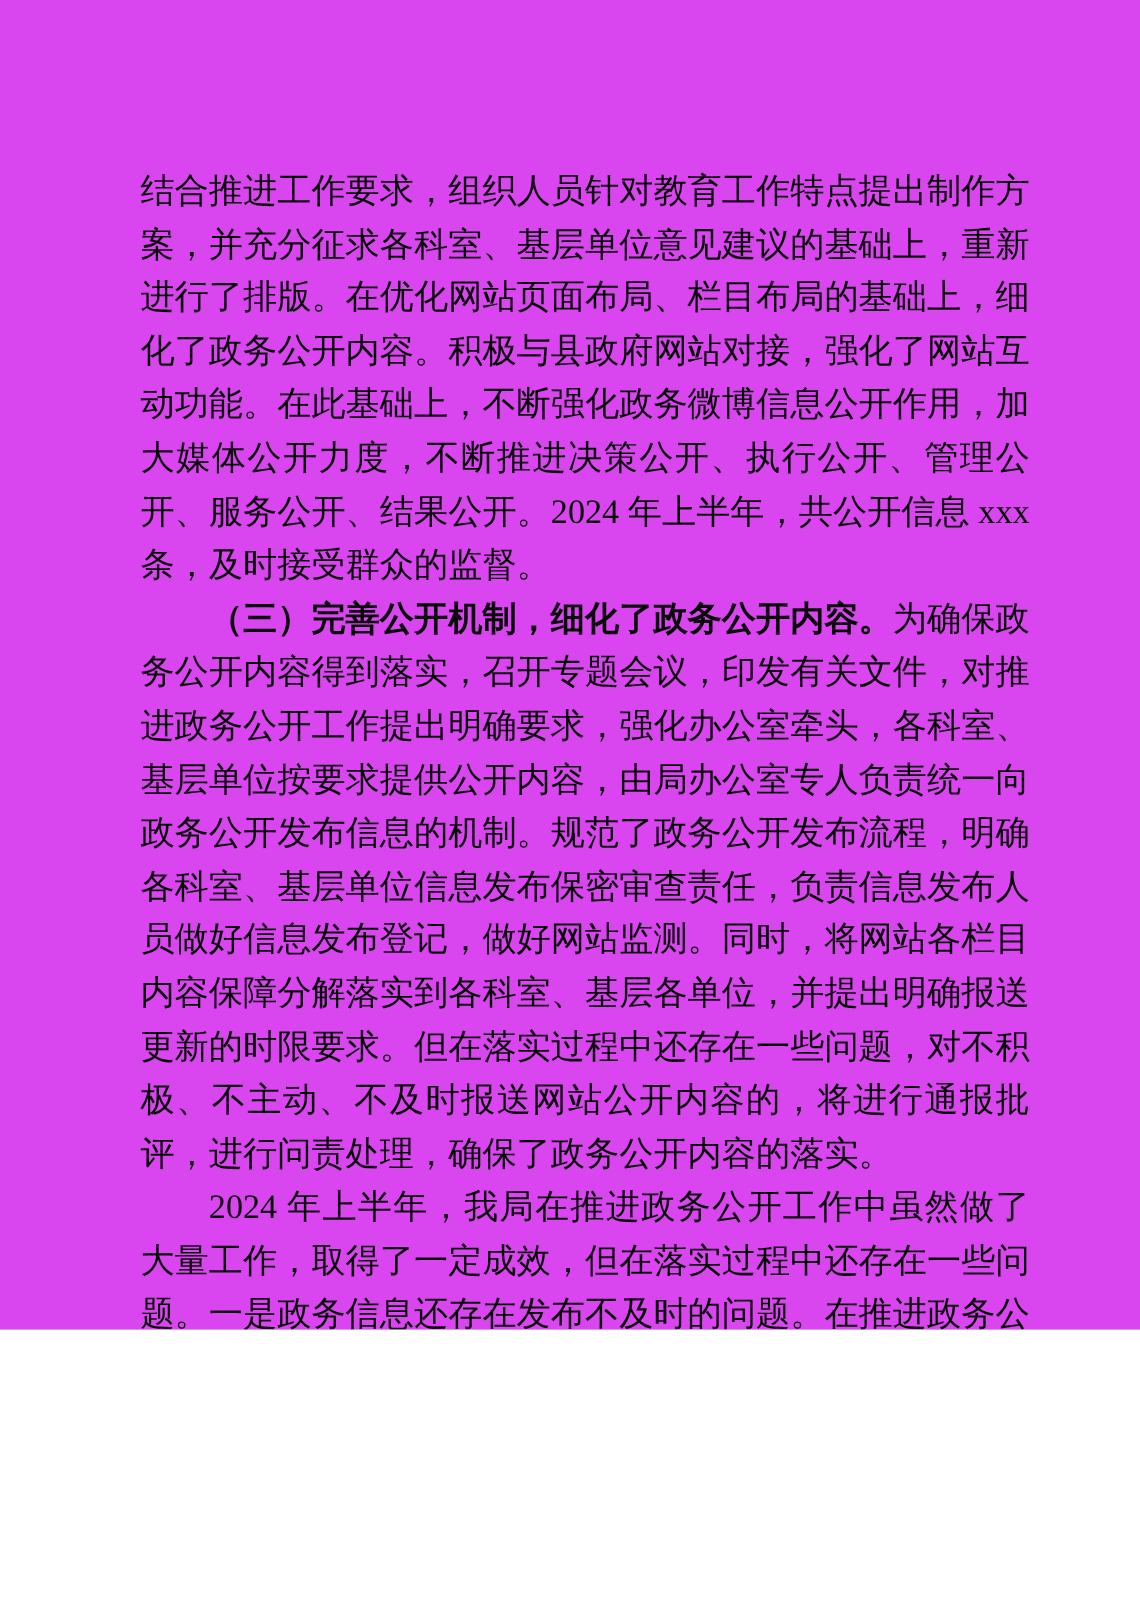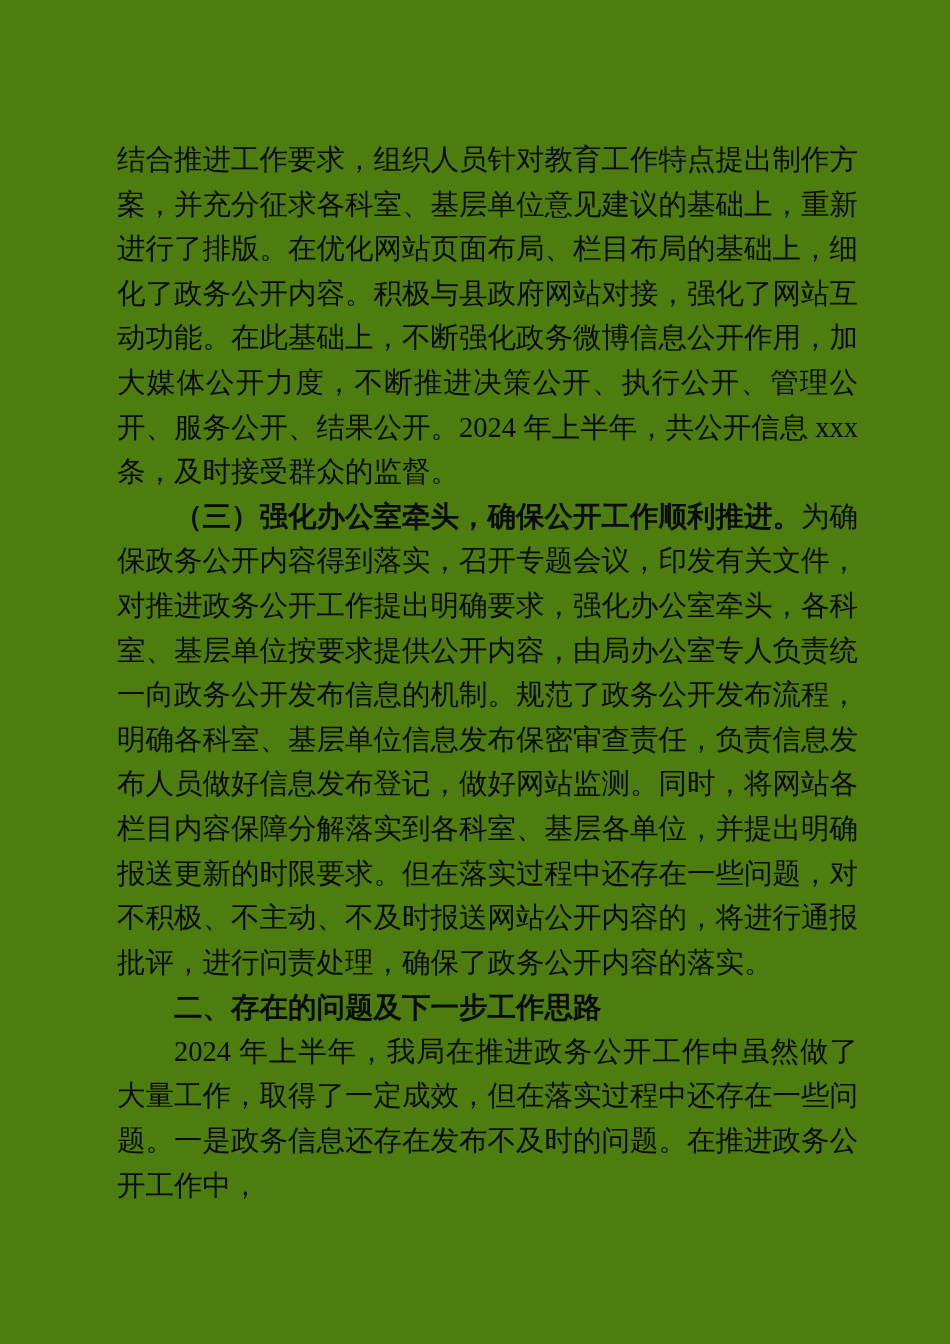--- a/index.html
+++ b/index.html
@@ -8,22 +8,22 @@
     background: #ffffff;
   }
   body {
     width: 950px;
     height: 1344px;
     font-family: "Liberation Serif", "DejaVu Serif", serif;
   }
   .page {
     box-sizing: border-box;
     width: 950px;
-    height: 1344px;
-    background: #4d7c0f;
+    height: 1108px;
+    background: #d946ef;
     color: #0a0a0a;
     padding: 138px 92px 0 117px;
     overflow: hidden;
   }
   .doc p {
     margin: 0;
     font-size: 28.5px;
     line-height: 44.6px;
     text-align: justify;
     text-justify: inter-ideograph;
@@ -42,20 +42,19 @@
   }
 </style>
 </head>
 <body>
 
 <div class="page">
   <div class="doc">
 
     <p>结合推进工作要求，组织人员针对教育工作特点提出制作方案，并充分征求各科室、基层单位意见建议的基础上，重新进行了排版。在优化网站页面布局、栏目布局的基础上，细化了政务公开内容。积极与县政府网站对接，强化了网站互动功能。在此基础上，不断强化政务微博信息公开作用，加大媒体公开力度，不断推进决策公开、执行公开、管理公开、服务公开、结果公开。2024 年上半年，共公开信息 xxx 条，及时接受群众的监督。</p>
 
-    <p class="indent"><span class="lead">（三）强化办公室牵头，确保公开工作顺利推进。</span><span>为确保政务公开内容得到落实，召开专题会议，印发有关文件，对推进政务公开工作提出明确要求，强化办公室牵头，各科室、基层单位按要求提供公开内容，由局办公室专人负责统一向政务公开发布信息的机制。规范了政务公开发布流程，明确各科室、基层单位信息发布保密审查责任，负责信息发布人员做好信息发布登记，做好网站监测。同时，将网站各栏目内容保障分解落实到各科室、基层各单位，并提出明确报送更新的时限要求。但在落实过程中还存在一些问题，对不积极、不主动、不及时报送网站公开内容的，将进行通报批评，进行问责处理，确保了政务公开内容的落实。</span></p>
+    <p class="indent"><span class="lead">（三）完善公开机制，细化了政务公开内容。</span><span>为确保政务公开内容得到落实，召开专题会议，印发有关文件，对推进政务公开工作提出明确要求，强化办公室牵头，各科室、基层单位按要求提供公开内容，由局办公室专人负责统一向政务公开发布信息的机制。规范了政务公开发布流程，明确各科室、基层单位信息发布保密审查责任，负责信息发布人员做好信息发布登记，做好网站监测。同时，将网站各栏目内容保障分解落实到各科室、基层各单位，并提出明确报送更新的时限要求。但在落实过程中还存在一些问题，对不积极、不主动、不及时报送网站公开内容的，将进行通报批评，进行问责处理，确保了政务公开内容的落实。</span></p>
 
-    <p class="indent heading">二、存在的问题及下一步工作思路</p>
 
     <p class="indent">2024 年上半年，我局在推进政务公开工作中虽然做了大量工作，取得了一定成效，但在落实过程中还存在一些问题。一是政务信息还存在发布不及时的问题。在推进政务公开工作中，</p>
 
   </div>
 </div>
 
 </body></html>

